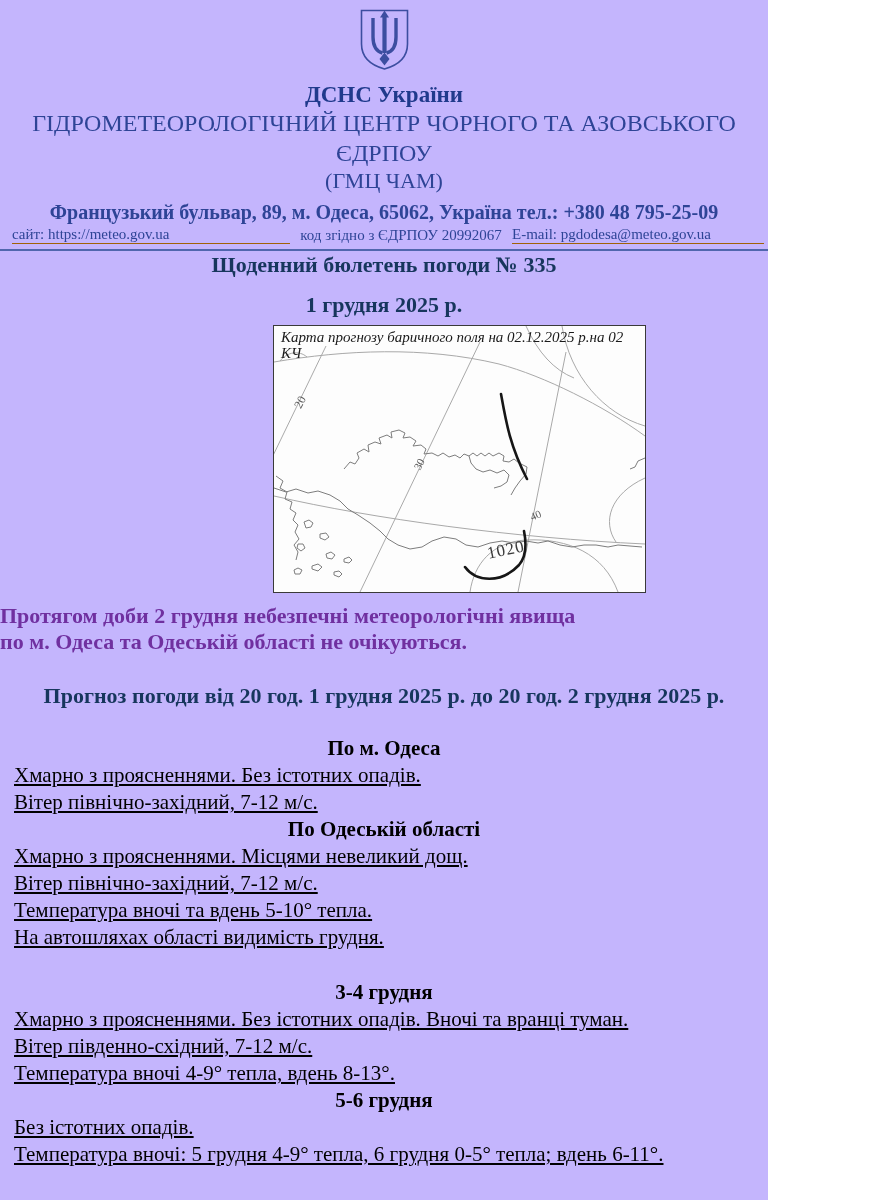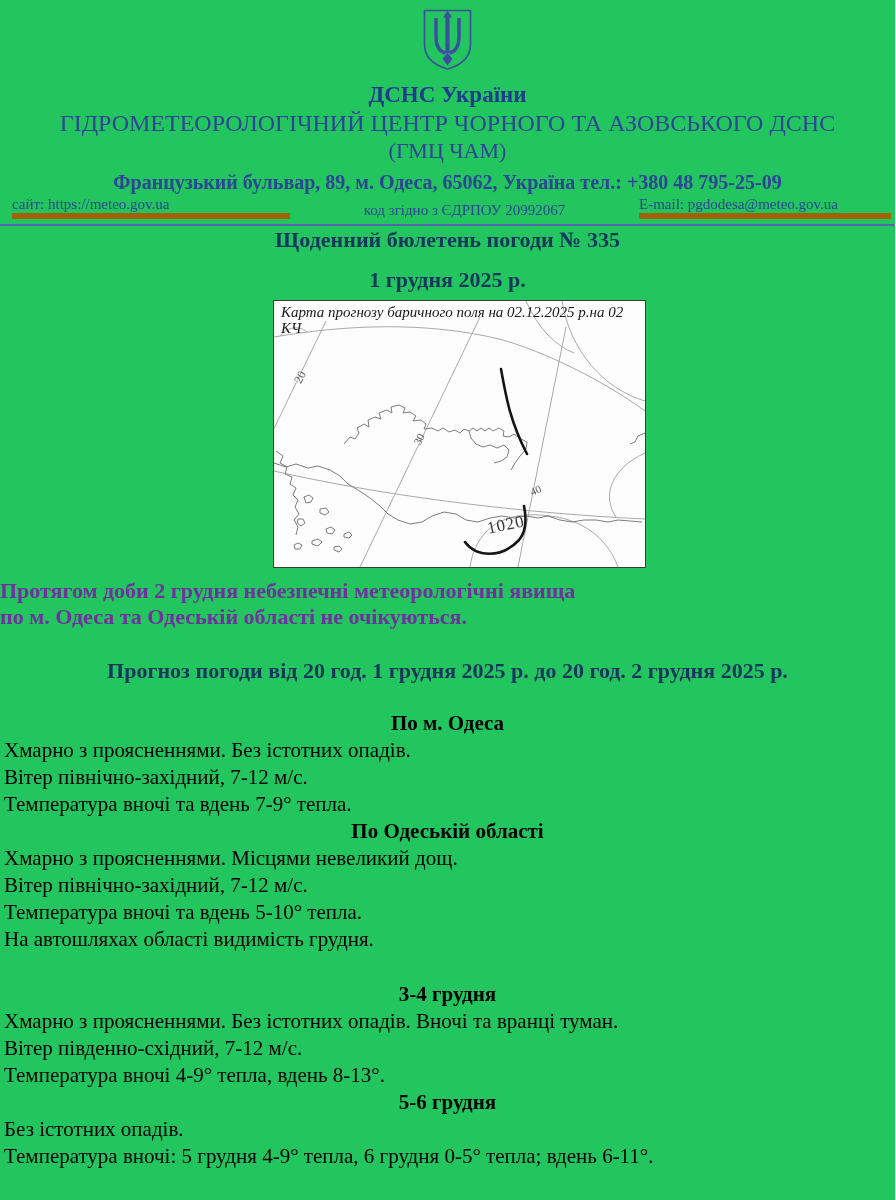--- a/index.html
+++ b/index.html
@@ -1,67 +1,67 @@
 <!DOCTYPE html>
 <html><head>
 <meta charset="utf-8">
 <style>
   html,body{margin:0;padding:0;background:#fff;}
   .page{
-    position:relative;width:895px;height:1200px;background:#22c55e;
+    position:relative;width:768px;height:1200px;background:#c4b5fd;
     font-family:"Liberation Serif","DejaVu Serif",serif;color:#000;overflow:hidden;
   }
   .center{text-align:center;}
   
   .emblem-wrap{padding-top:8px;text-align:center;}
   .hdr-short{font-size:23px;font-weight:bold;color:#203a8c;margin-top:6px;line-height:26px;}
   .hdr-full{font-size:24px;color:#2e4496;line-height:30px;}
   .hdr-abbr{font-size:22px;color:#2e4496;line-height:26px;}
   .hdr-addr{font-size:20px;font-weight:bold;color:#2e4496;margin-top:9px;line-height:19px;}
   .hdr-row{display:flex;justify-content:space-between;align-items:flex-end;
     font-size:15px;color:#2e4496;margin-top:3px;padding:0 4px 0 12px;line-height:18px;}
-  .cell-u{display:inline-block;border-bottom:6px solid #a16207;}
+  .cell-u{display:inline-block;border-bottom:1px solid #a16207;}
   .cell-site{width:278px;text-align:left;}
   .cell-mid{flex:0 0 auto;}
   .cell-mail{width:252px;text-align:left;}
   .rule{height:2px;background:#5066ad;margin-top:5px;}
   
   .doc-title{font-size:22px;font-weight:bold;color:#17365d;line-height:28px;text-align:center;}
   
   .map-wrap{position:relative;width:373px;height:268px;margin:6px 0 0 273px;
     border:1px solid #3a3a3a;box-sizing:border-box;background:#fdfdfd;}
   .map-caption{position:absolute;top:3px;left:7px;right:7px;font-style:italic;
     font-size:15px;color:#1a1a1a;text-align:left;line-height:16px;}
   .map-svg{position:absolute;left:0;top:0;}
   
   .warning{font-size:22px;font-weight:bold;color:#7030a0;line-height:26px;margin-top:10px;text-align:left;}
   .forecast-h{font-size:22px;font-weight:bold;color:#17365d;margin-top:28px;line-height:26px;text-align:center;}
   .sec-h{font-size:21px;font-weight:bold;text-align:center;line-height:27px;margin:0;}
   .sec-h.mt{margin-top:26px;}
-  p.body{font-size:21px;line-height:27px;margin:0;padding-left:4px;}
+  p.body{font-size:21px;line-height:27px;margin:0;padding-left:14px;text-decoration:underline;}
   .roads{margin-top:30px;}
   .outlook1{margin-top:28px;}
 </style>
 </head>
 <body>
 
 <div class="page">
 
   <div class="emblem-wrap">
     <svg width="55" height="64" viewBox="0 0 55 64">
       <path d="M4.5,2.5 H50.5 V36 C50.5,51 40,57.5 27.5,61 C15,57.5 4.5,51 4.5,36 Z" fill="none" stroke="#3c4ea0" stroke-width="1.6"></path>
       <path d="M27.5,6 V45" stroke="#3c4ea0" stroke-width="4.2" fill="none"></path>
       <path d="M27.5,2.5 L23,9.5 H32 Z" fill="#3c4ea0"></path>
       <path d="M16,10 V29 C16,39 20,43.5 25.5,45" stroke="#3c4ea0" stroke-width="3.4" fill="none"></path>
       <path d="M39,10 V29 C39,39 35,43.5 29.5,45" stroke="#3c4ea0" stroke-width="3.4" fill="none"></path>
       <path d="M27.5,44.5 L22.5,51 L27.5,57.5 L32.5,51 Z" fill="#3c4ea0"></path>
     </svg>
   </div>
   <div class="hdr-short center">ДСНС України</div>
-  <div class="hdr-full center">ГІДРОМЕТЕОРОЛОГІЧНИЙ ЦЕНТР ЧОРНОГО ТА АЗОВСЬКОГО ДСНС</div>
+  <div class="hdr-full center">ГІДРОМЕТЕОРОЛОГІЧНИЙ ЦЕНТР ЧОРНОГО ТА АЗОВСЬКОГО ЄДРПОУ</div>
   <div class="hdr-abbr center">(ГМЦ ЧАМ)</div>
   <div class="hdr-addr center">Французький бульвар, 89, м. Одеса, 65062, Україна тел.: +380 48 795-25-09</div>
   <div class="hdr-row">
     <span class="cell-u cell-site">сайт: https://meteo.gov.ua</span>
     <span class="cell-mid">код згідно з ЄДРПОУ 20992067</span>
     <span class="cell-u cell-mail">E-mail: pgdodesa@meteo.gov.ua</span>
   </div>
   <div class="rule"></div>
 
   <div class="doc-title">Щоденний бюлетень погоди № 335</div>
@@ -118,21 +118,20 @@
   <div class="warning">
     <div>Протягом доби 2 грудня небезпечні метеорологічні явища</div>
     <div>по м. Одеса та Одеській області не очікуються.</div>
   </div>
 
   <div class="forecast-h">Прогноз погоди від 20 год. 1 грудня 2025 р. до 20 год. 2 грудня 2025 р.</div>
 
   <p class="sec-h mt">По м. Одеса</p>
   <p class="body">Хмарно з проясненнями. Без істотних опадів.</p>
   <p class="body">Вітер північно-західний, 7-12 м/с.</p>
-  <p class="body">Температура вночі та вдень 7-9° тепла.</p>
 
   <p class="sec-h">По Одеській області</p>
   <p class="body">Хмарно з проясненнями. Місцями невеликий дощ.</p>
   <p class="body">Вітер північно-західний, 7-12 м/с.</p>
   <p class="body">Температура вночі та вдень 5-10° тепла.</p>
 
   <p class="body roads">На автошляхах області видимість грудня.</p>
 
   <p class="sec-h outlook1">3-4 грудня</p>
   <p class="body">Хмарно з проясненнями. Без істотних опадів. Вночі та вранці туман.</p>

